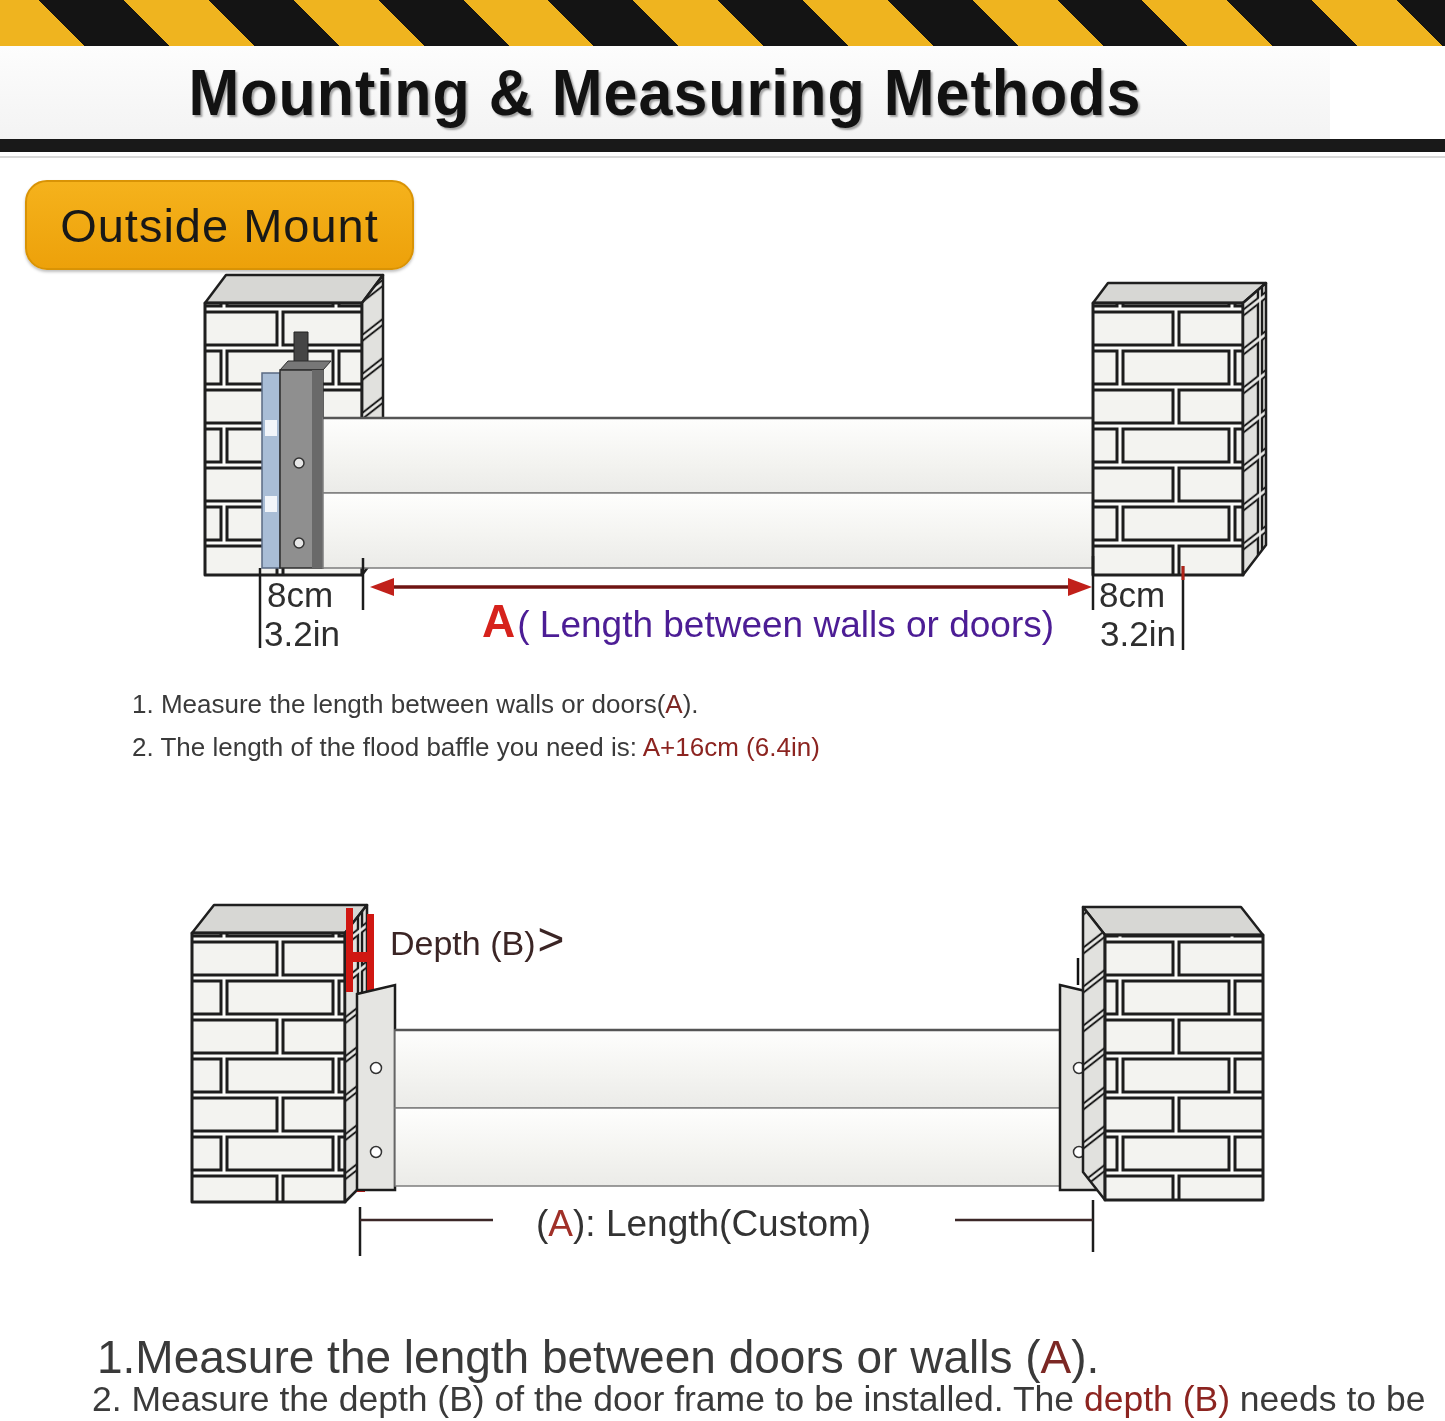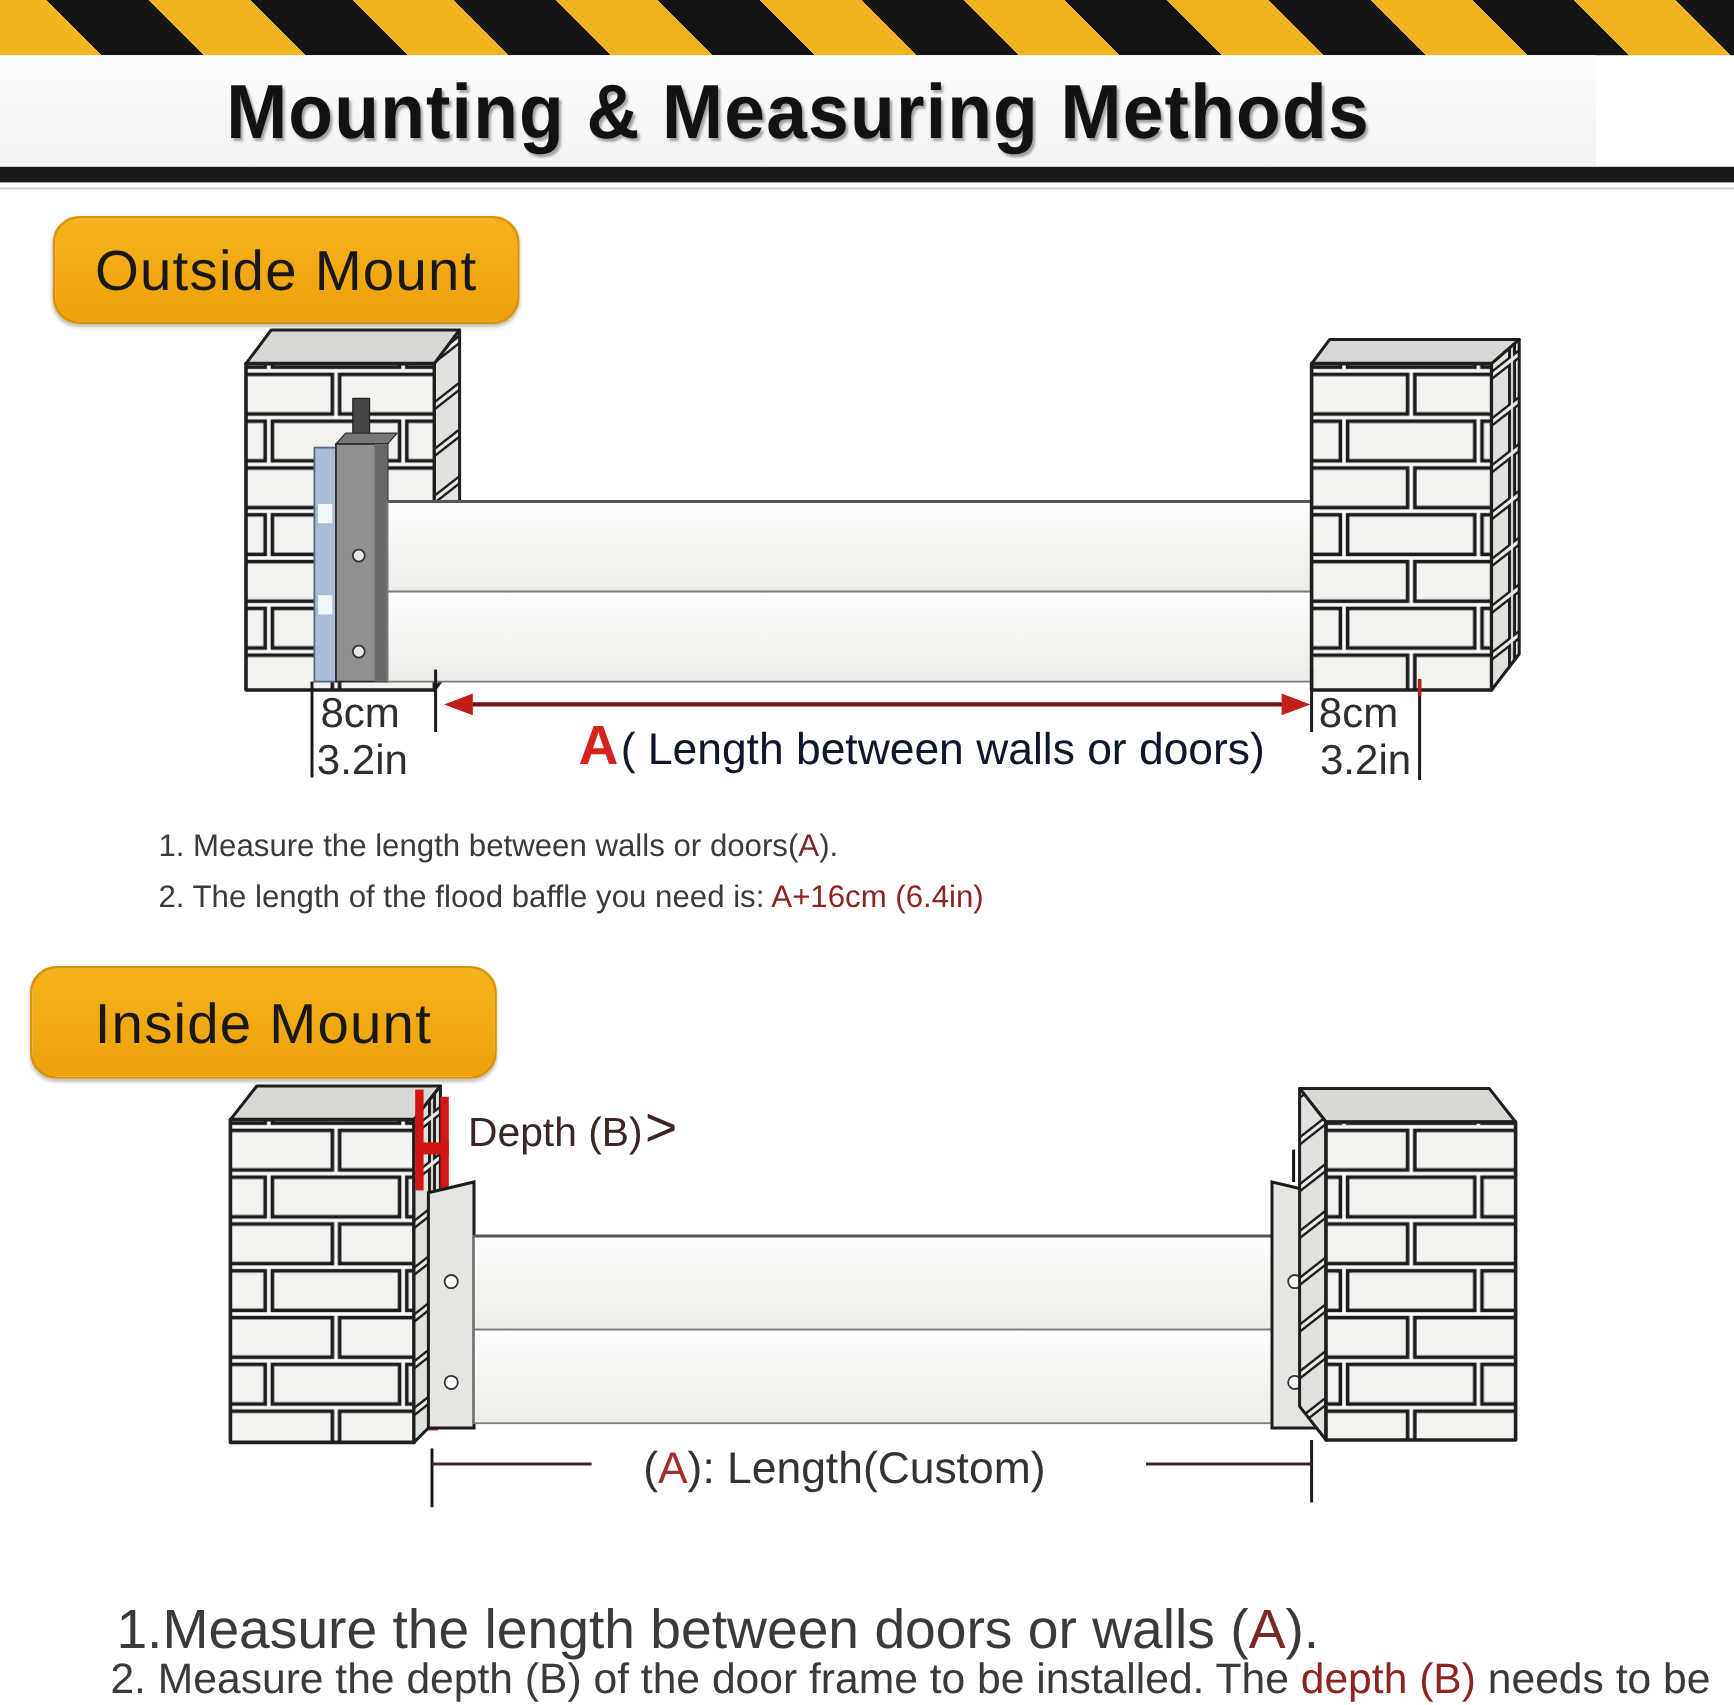--- a/index.html
+++ b/index.html
@@ -32,21 +32,21 @@
     display:flex;align-items:center;justify-content:center;
     box-shadow:0 2px 3px rgba(0,0,0,0.25);
   }
   .badge span{font-size:47px;color:#181818;letter-spacing:1px;}
   
   .diagram{position:absolute;left:0;}
   
   .lbl{position:absolute;color:#2e2e2e;font-size:35px;line-height:1;white-space:nowrap;}
   .flexbase{display:flex;align-items:baseline;}
   .bigA{font-size:46px;font-weight:bold;color:#d6221c;margin-right:2px;}
-  .spanrest{font-size:37px;color:#0f172a;}
+  .spanrest{font-size:37px;color:#4c1d95;}
   .depth-pre{font-size:34px;color:#3b2525;}
   .depth-gt{font-size:46px;color:#3b2525;margin:0 2px;}
   .depth-val{font-size:42px;color:#a03028;}
   .len-dark{font-size:37px;color:#333333;}
   .len-red{font-size:37px;color:#a03028;}
   
   .steps{position:absolute;color:#3a3a3a;}
   .steps p{margin:0 0 17px 0;font-size:26px;line-height:1.0;}
   .stepA{color:#7c2824;}
   .formula{color:#8c2420;}
@@ -62,21 +62,21 @@
 
 <div class="canvas">
 
   <div class="hazard"></div>
   <div class="titleband">
     <div class="pagetitle">Mounting &amp; Measuring Methods</div>
   </div>
   <div class="titlebar"></div>
   <div class="titlehair"></div>
 
-  <div class="badge" style="top:180px;margin-left:19px;">
+  <div class="badge" style="top:180px;">
     <span>Outside Mount</span>
   </div>
 
   <svg class="diagram" style="top:270px;" width="1445" height="412" viewBox="0 0 1445 412">
     <defs>
       <pattern id="brickF" width="112" height="78" patternUnits="userSpaceOnUse">
         <rect width="112" height="78" fill="#fbfbf9"></rect>
         <g stroke="#1c1c1c" stroke-width="3" fill="#f3f3f0">
           <rect x="3" y="3" width="106" height="33"></rect>
           <rect x="-53" y="42" width="106" height="33"></rect>
@@ -161,23 +161,20 @@
   <div class="lbl flexbase" style="left:482px;top:598px;">
     <span class="bigA">A</span>
     <span class="spanrest">( Length between walls or doors)</span>
   </div>
 
   <div class="steps" style="left:132px;top:691px;width:1200px;">
     <p><span>1. Measure the length between walls or doors(</span><span class="stepA">A</span><span>).</span></p>
     <p><span>2. The length of the flood baffle you need is: </span><span class="formula">A+16cm (6.4in)</span></p>
   </div>
 
-  <div class="badge" style="top:805px;height:90px;">
-    <span>Inside Mount</span>
-  </div>
 
   <svg class="diagram" style="top:900px;" width="1445" height="360" viewBox="0 0 1445 360">
 
     <g stroke-linejoin="round">
       <path d="M192,33 L345,33 L367,5 L214,5 Z" fill="#d7d7d4" stroke="#1f1f1f" stroke-width="2.5"></path>
       <rect x="192" y="33" width="153" height="269" fill="url(#brickF)" stroke="#1f1f1f" stroke-width="3"></rect>
       <path d="M345,33 L367,5 L367,280 L345,302 Z" fill="url(#brickS)" stroke="#1f1f1f" stroke-width="2.5"></path>
     </g>
 
     <g>

